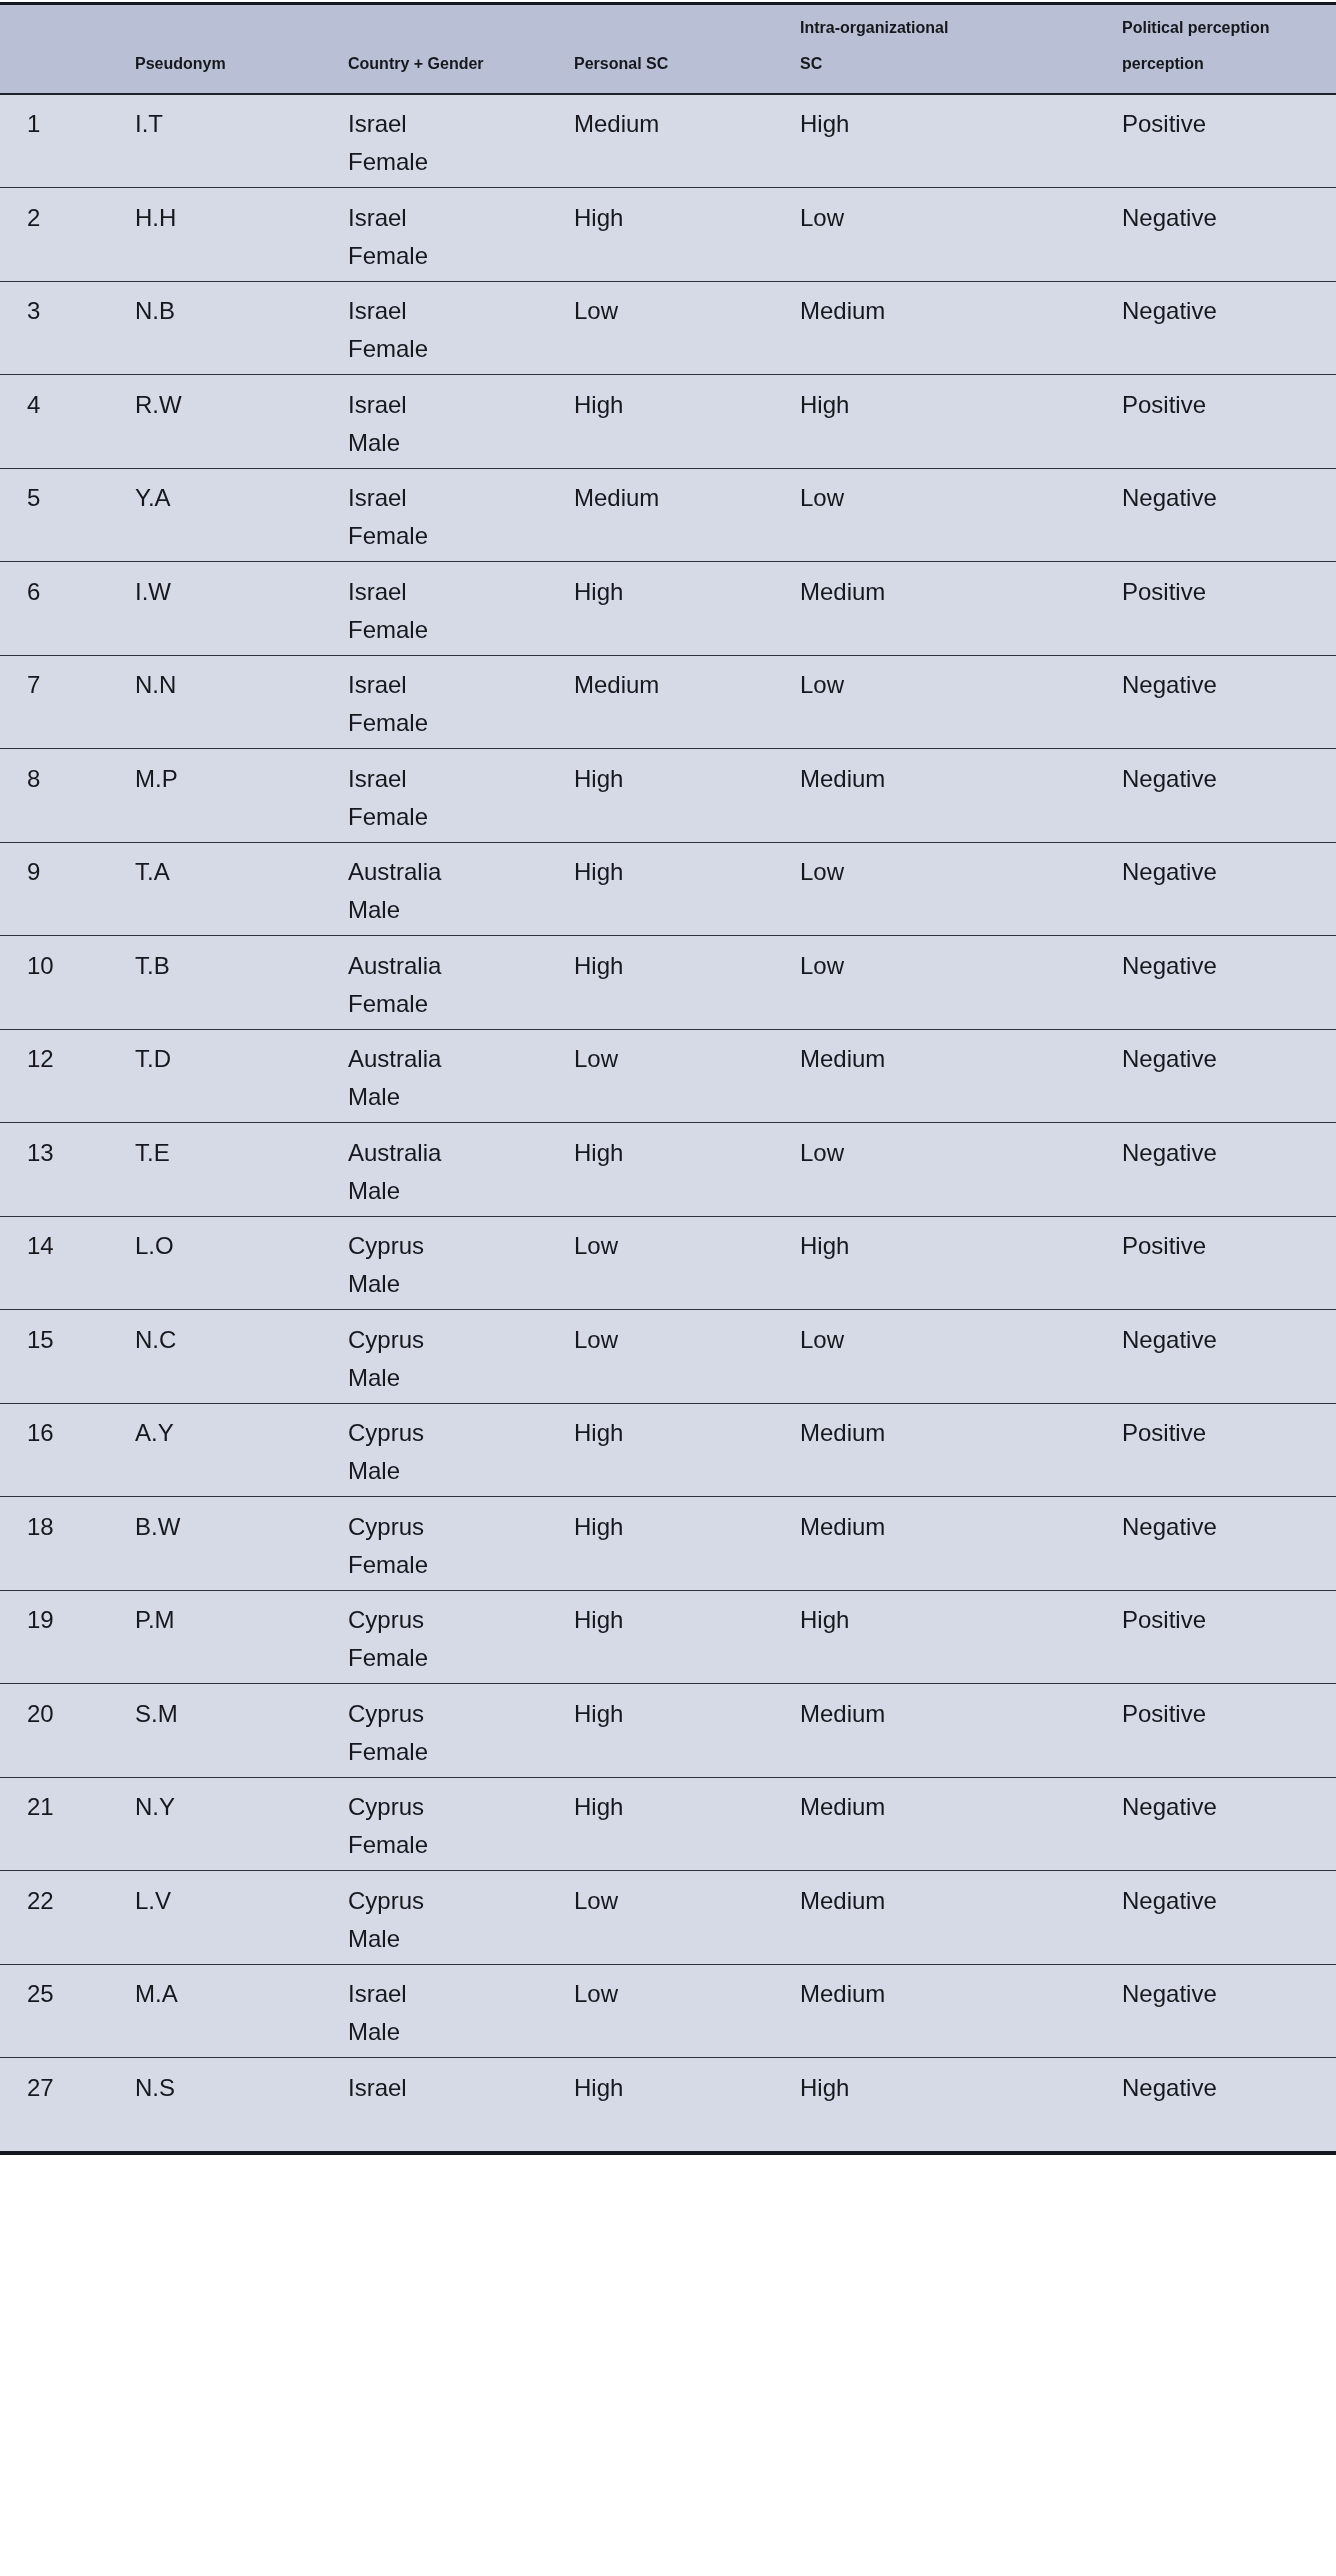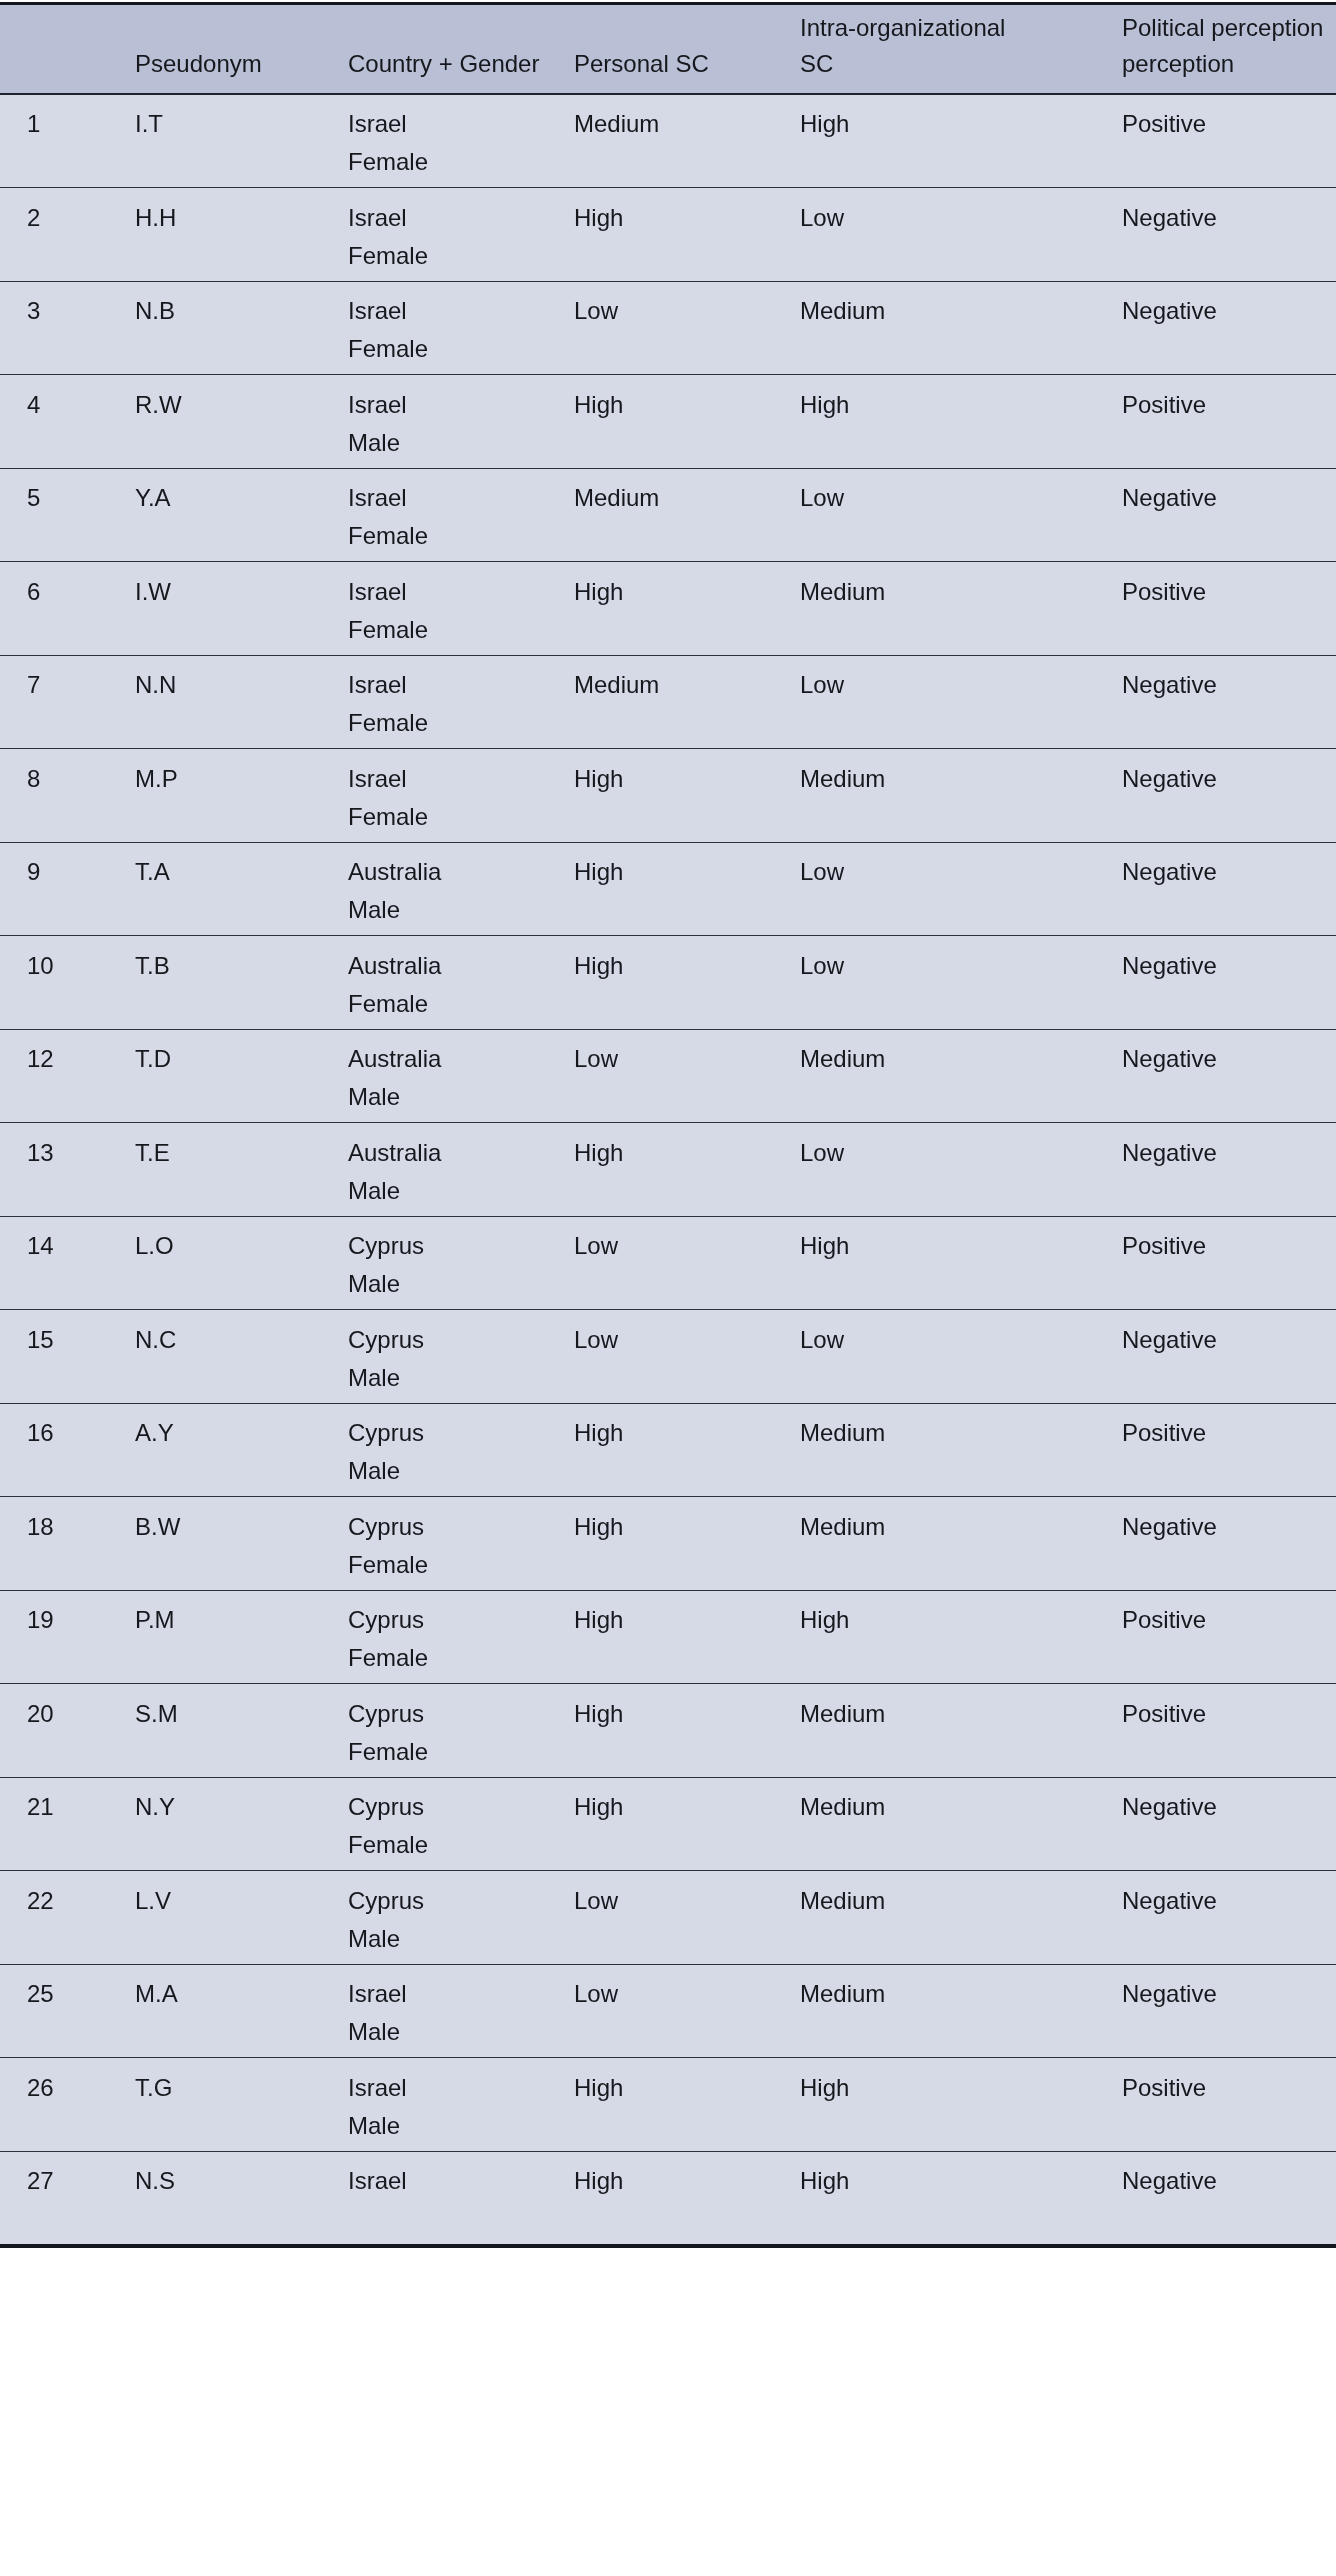--- a/index.html
+++ b/index.html
@@ -25,22 +25,22 @@
   col.c3 { width: 226px; }
   col.c4 { width: 226px; }
   col.c5 { width: 322px; }
   col.c6 { width: 241px; }
 
   thead th {
     background: #b9c0d5;
     height: 77px;
     vertical-align: bottom;
     text-align: left;
-    font-weight: 400;
-    font-size: 24px;
+    font-weight: 700;
+    font-size: 16px;
     line-height: 36px;
     padding: 0 6.5px 11.3px 27px;
     border-bottom: 2.4px solid #1e222b;
   }
   thead th .hline {
     display: block;
   }
   tbody td {
     background: #d6dae6;
     height: 82px;
@@ -544,41 +544,20 @@
       <span class="line">Low</span>
     </td>
     <td>
       <span class="line">Medium</span>
     </td>
     <td>
       <span class="line">Negative</span>
     </td>
   </tr>
 
-  <tr>
-    <td>
-      <span class="line">26</span>
-    </td>
-    <td>
-      <span class="line">T.G</span>
-    </td>
-    <td>
-      <span class="line">Israel</span>
-      <span class="line">Male</span>
-    </td>
-    <td>
-      <span class="line">High</span>
-    </td>
-    <td>
-      <span class="line">High</span>
-    </td>
-    <td>
-      <span class="line">Positive</span>
-    </td>
-  </tr>
 
   <tr>
     <td>
       <span class="line">27</span>
     </td>
     <td>
       <span class="line">N.S</span>
     </td>
     <td>
       <span class="line">Israel</span>

